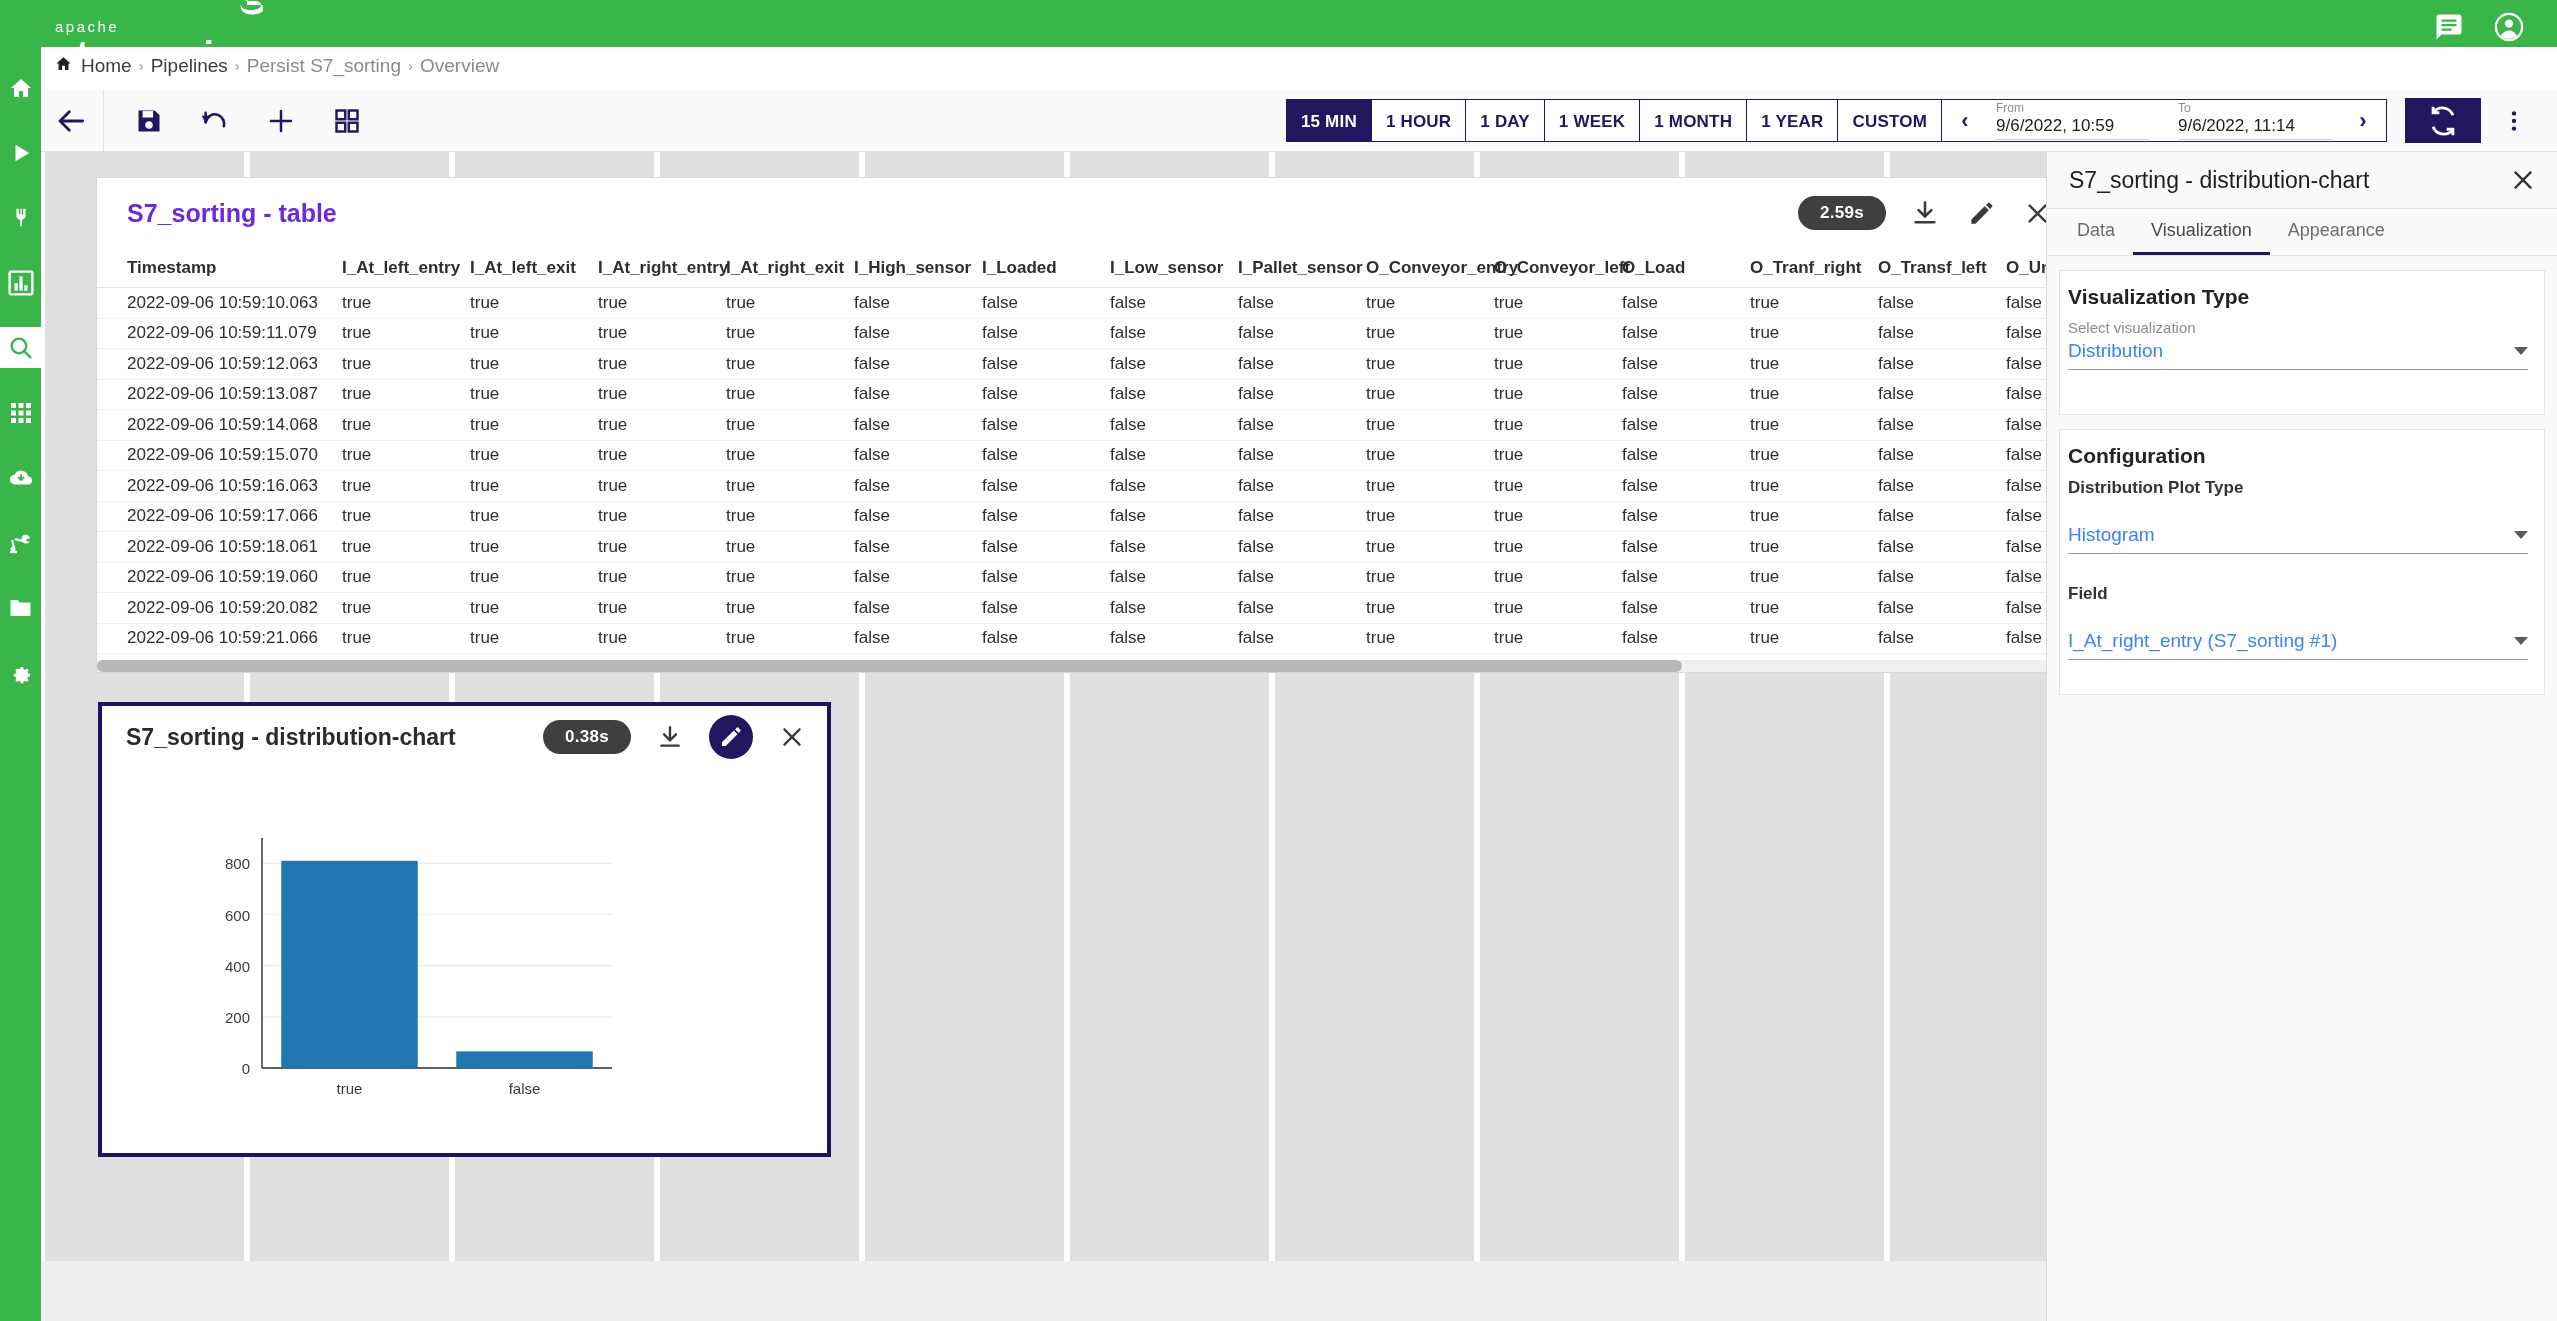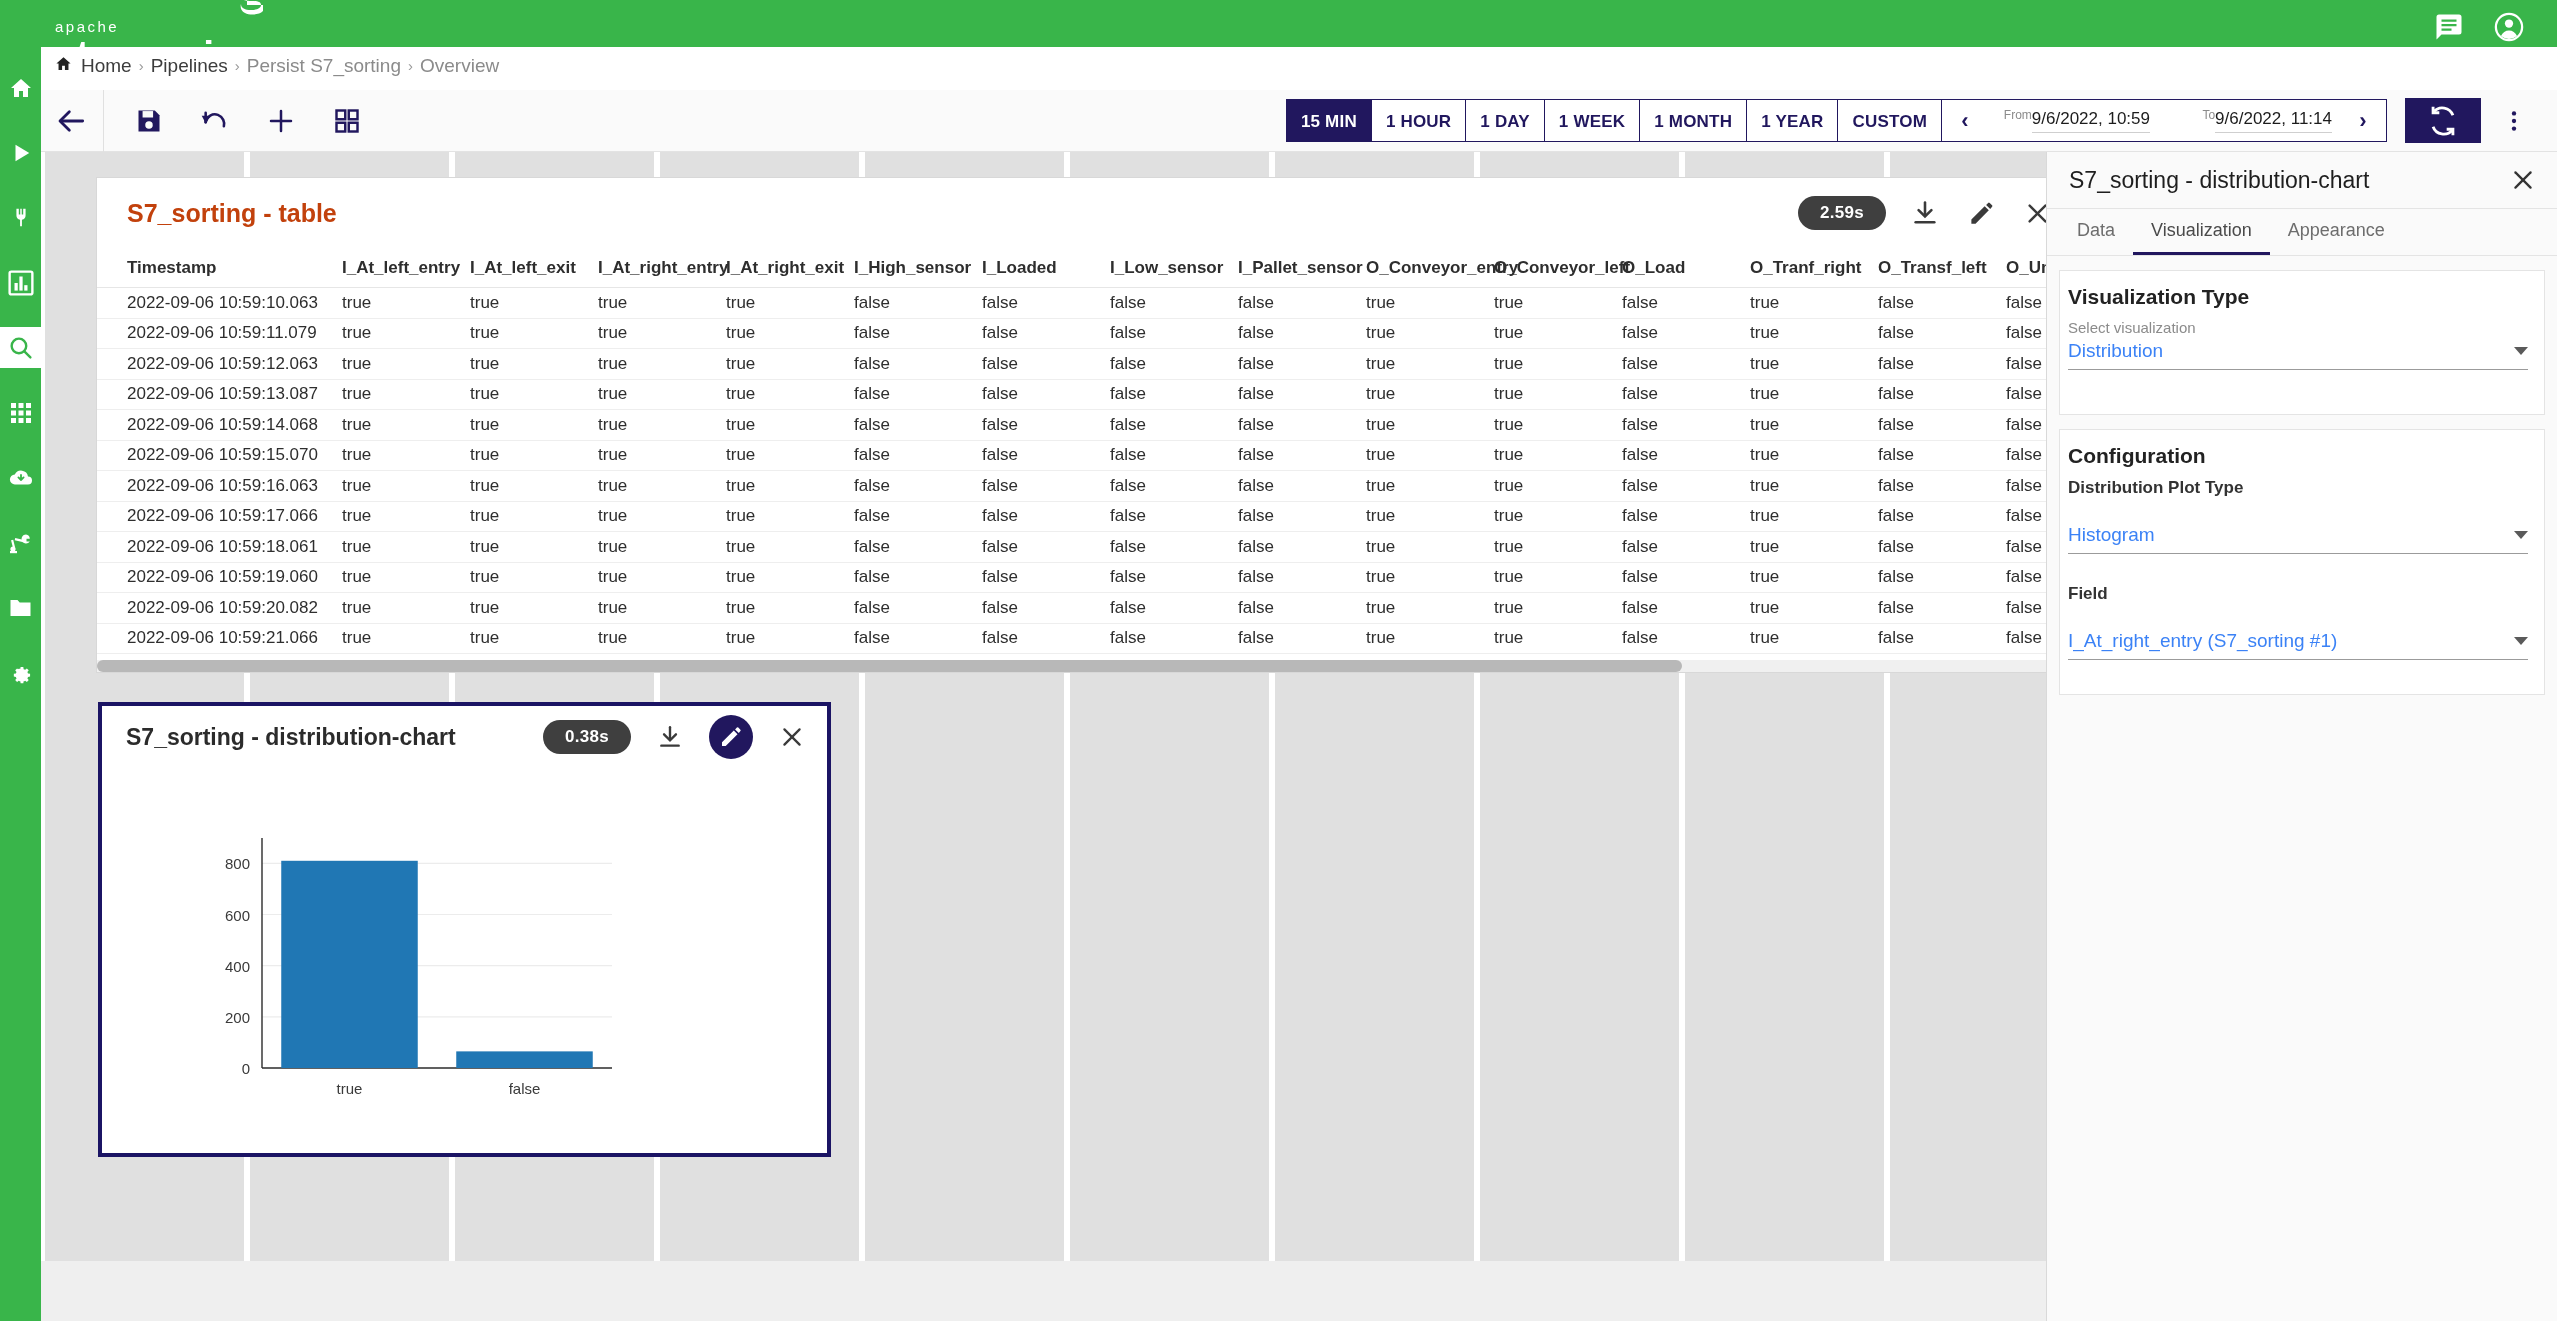--- a/index.html
+++ b/index.html
@@ -59,21 +59,21 @@
   .tr-group { display:flex; border:1px solid #21175e; border-radius:0; overflow:hidden; height:43px; }
   .tr-btn {
     padding: 0 14px; height:43px; display:flex; align-items:center; justify-content:center;
     font-size: 17px; font-weight:700; color:#21175e; background:#fff; cursor:pointer;
     border-right:1px solid #21175e; letter-spacing:0.2px;
   }
   .tr-btn:last-child { border-right:none; }
   .tr-btn.active { background:#21175e; color:#fff; }
   .dp-wrap { display:flex; align-items:center; border:1px solid #21175e; border-left:none; height:43px; background:#fff; padding: 0 6px; }
   .dp-arrow { width:34px; height:43px; display:flex; align-items:center; justify-content:center; color:#21175e; font-size:22px; cursor:pointer; font-weight:700;}
-  .dp-field { display:flex; flex-direction:row; justify-content:flex-end; padding: 0 14px; min-width: 182px; }
+  .dp-field { display:flex; flex-direction:column; justify-content:center; padding: 0 14px; min-width: 182px; }
   .dp-label { font-size: 12px; color:#8b8b8b; line-height:1.2; }
   .dp-value { font-size: 17px; color:#1c1c1c; border-bottom:1px solid #cfcfcf; padding-bottom:3px; padding-top:1px;}
   .refresh-btn {
     width:76px; height:45px; background:#21175e; display:flex; align-items:center; justify-content:center;
     margin-left: 18px; cursor:pointer;
   }
   .more-btn { width:46px; height:46px; display:flex; align-items:center; justify-content:center; margin-left:10px; cursor:pointer;}
 
   
   .canvas {
@@ -90,21 +90,21 @@
     background-position: 4px 4px;
   }
   .canvas-footer { position:absolute; left:0; bottom:0; width:2005px; height:60px; background:#efefef; }
 
   
   .w-table {
     position:absolute; left:55px; top:25px; width:1983px; height:496px;
     background:#fff; border:1px solid #d8d8d8; overflow:hidden;
   }
   .w-head { display:flex; align-items:center; height:70px; padding: 0 24px 0 30px; }
-  .w-title { font-size: 25px; font-weight:700; color:#c2410c; }
+  .w-title { font-size: 25px; font-weight:700; color:#6d28d9; }
   .w-head-right { margin-left:auto; display:flex; align-items:center; gap: 22px; }
   .badge {
     background:#3f3f3f; color:#fff; font-size:17px; font-weight:700;
     padding: 7px 22px; border-radius: 18px; letter-spacing:0.3px;
   }
   .w-icon { width:34px; height:34px; display:flex; align-items:center; justify-content:center; cursor:pointer; color:#3a3a3a;}
   .w-icon.circled { background:#21175e; border-radius:50%; color:#fff; width:44px; height:44px; }
 
   .tbl { width: 100%; font-size: 17px; color:#2e2e2e; }
   .tbl-header { display:flex; height:40px; align-items:center; border-bottom:1px solid #e6e6e6; padding-left: 30px; font-weight:700; }

